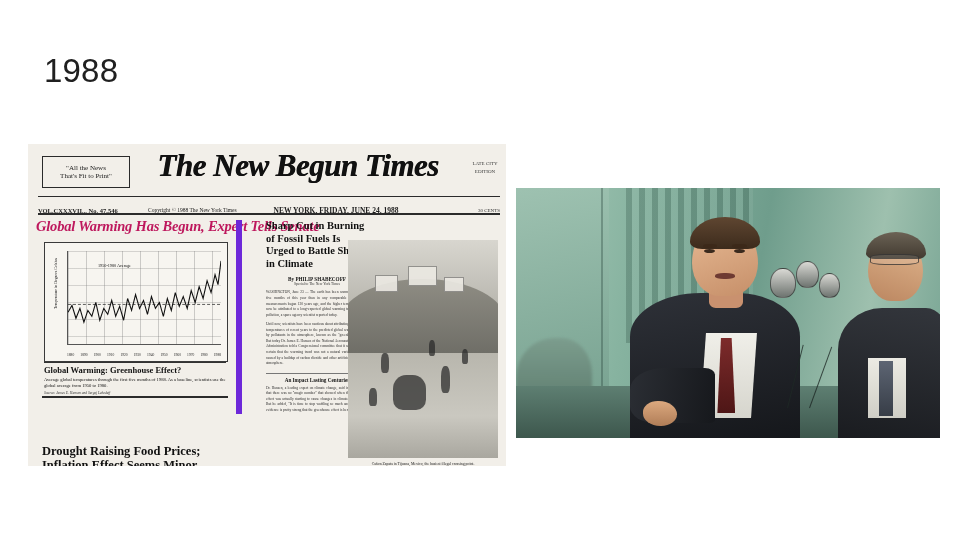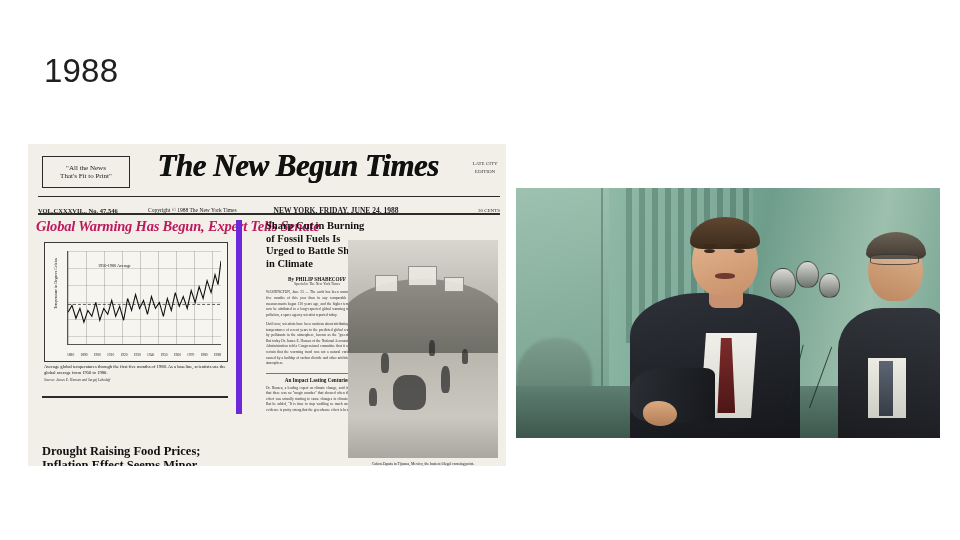--- a/index.html
+++ b/index.html
@@ -469,20 +469,21 @@
         <span>1940</span>
         <span>1950</span>
         <span>1960</span>
         <span>1970</span>
         <span>1980</span>
         <span>1988</span>
       </div>
     </div>
 
     <div class="np-chart-cap">
+      <div class="t">Global Warming: Greenhouse Effect?</div>
       <div class="s">Average global temperatures through the first five months of 1988. As a baseline, scientists use the global average from 1950 to 1980.</div>
       <div class="src">Source: James E. Hansen and Sergej Lebedeff</div>
     </div>
 
     <div class="np-sub-left">
       <div class="h">Drought Raising Food Prices; Inflation Effect Seems Minor</div>
       <div class="by">By ROBERT D. HERSHEY Jr.</div>
       <div class="byl">Special to The New York Times</div>
       <div class="body">WASHINGTON, June 23 — The drought that is searing much of the nation's farm belt has begun to push up food prices, but economists said today that the overall effect on inflation would probably remain modest through the rest of the year.</div>
     </div>

